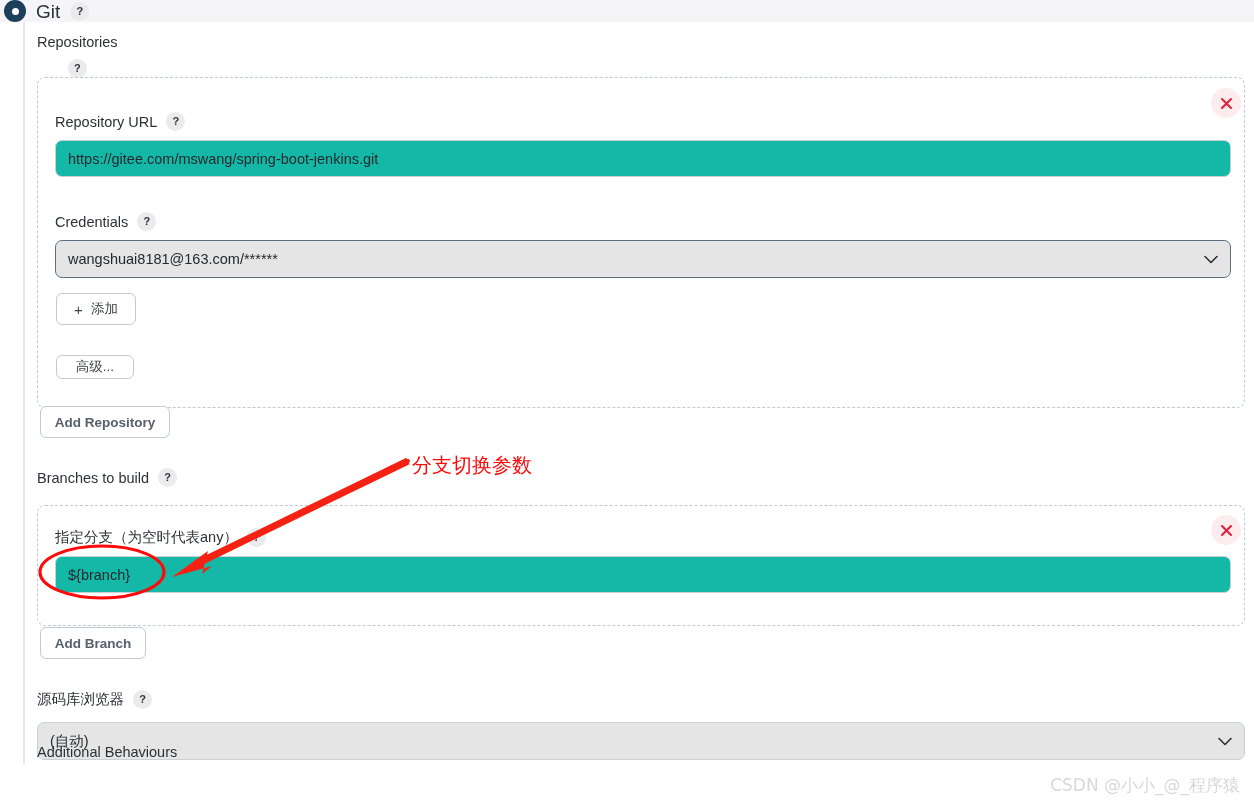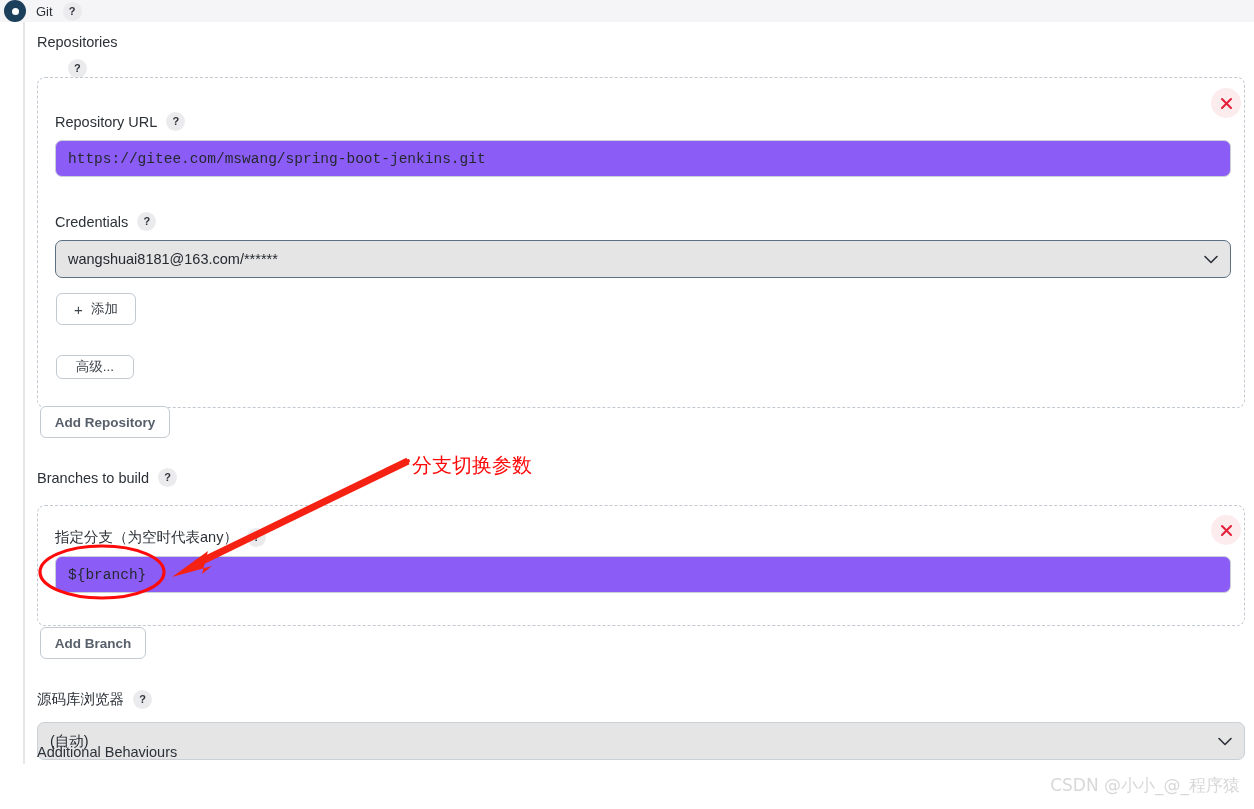--- a/index.html
+++ b/index.html
@@ -52,21 +52,21 @@
     flex: none;
   }
   .radio-dot i {
     display: block;
     width: 7px;
     height: 7px;
     border-radius: 50%;
     background: #ffffff;
   }
   .scm-label {
-    font-size: 13px;
+    font-size: 19px;
     color: #2b3137;
     line-height: 1;
   }
 
   
   .help {
     display: inline-flex;
     align-items: center;
     justify-content: center;
     width: 19px;
@@ -125,22 +125,22 @@
     font-size: 14.5px;
     color: #2b3137;
     white-space: nowrap;
   }
 
   .text-input {
     position: absolute;
     box-sizing: border-box;
     border: 1px solid #c9d1d6;
     border-radius: 7px;
-    background: #8b5cf6;
-    font-family: Liberation Mono, monospace;
+    background: #14b8a6;
+    font-family: Liberation Sans, sans-serif;
     font-size: 14.5px;
     color: #24292f;
     padding: 0 12px;
     display: flex;
     align-items: center;
     outline: none;
   }
 
   .select-box {
     position: absolute;

